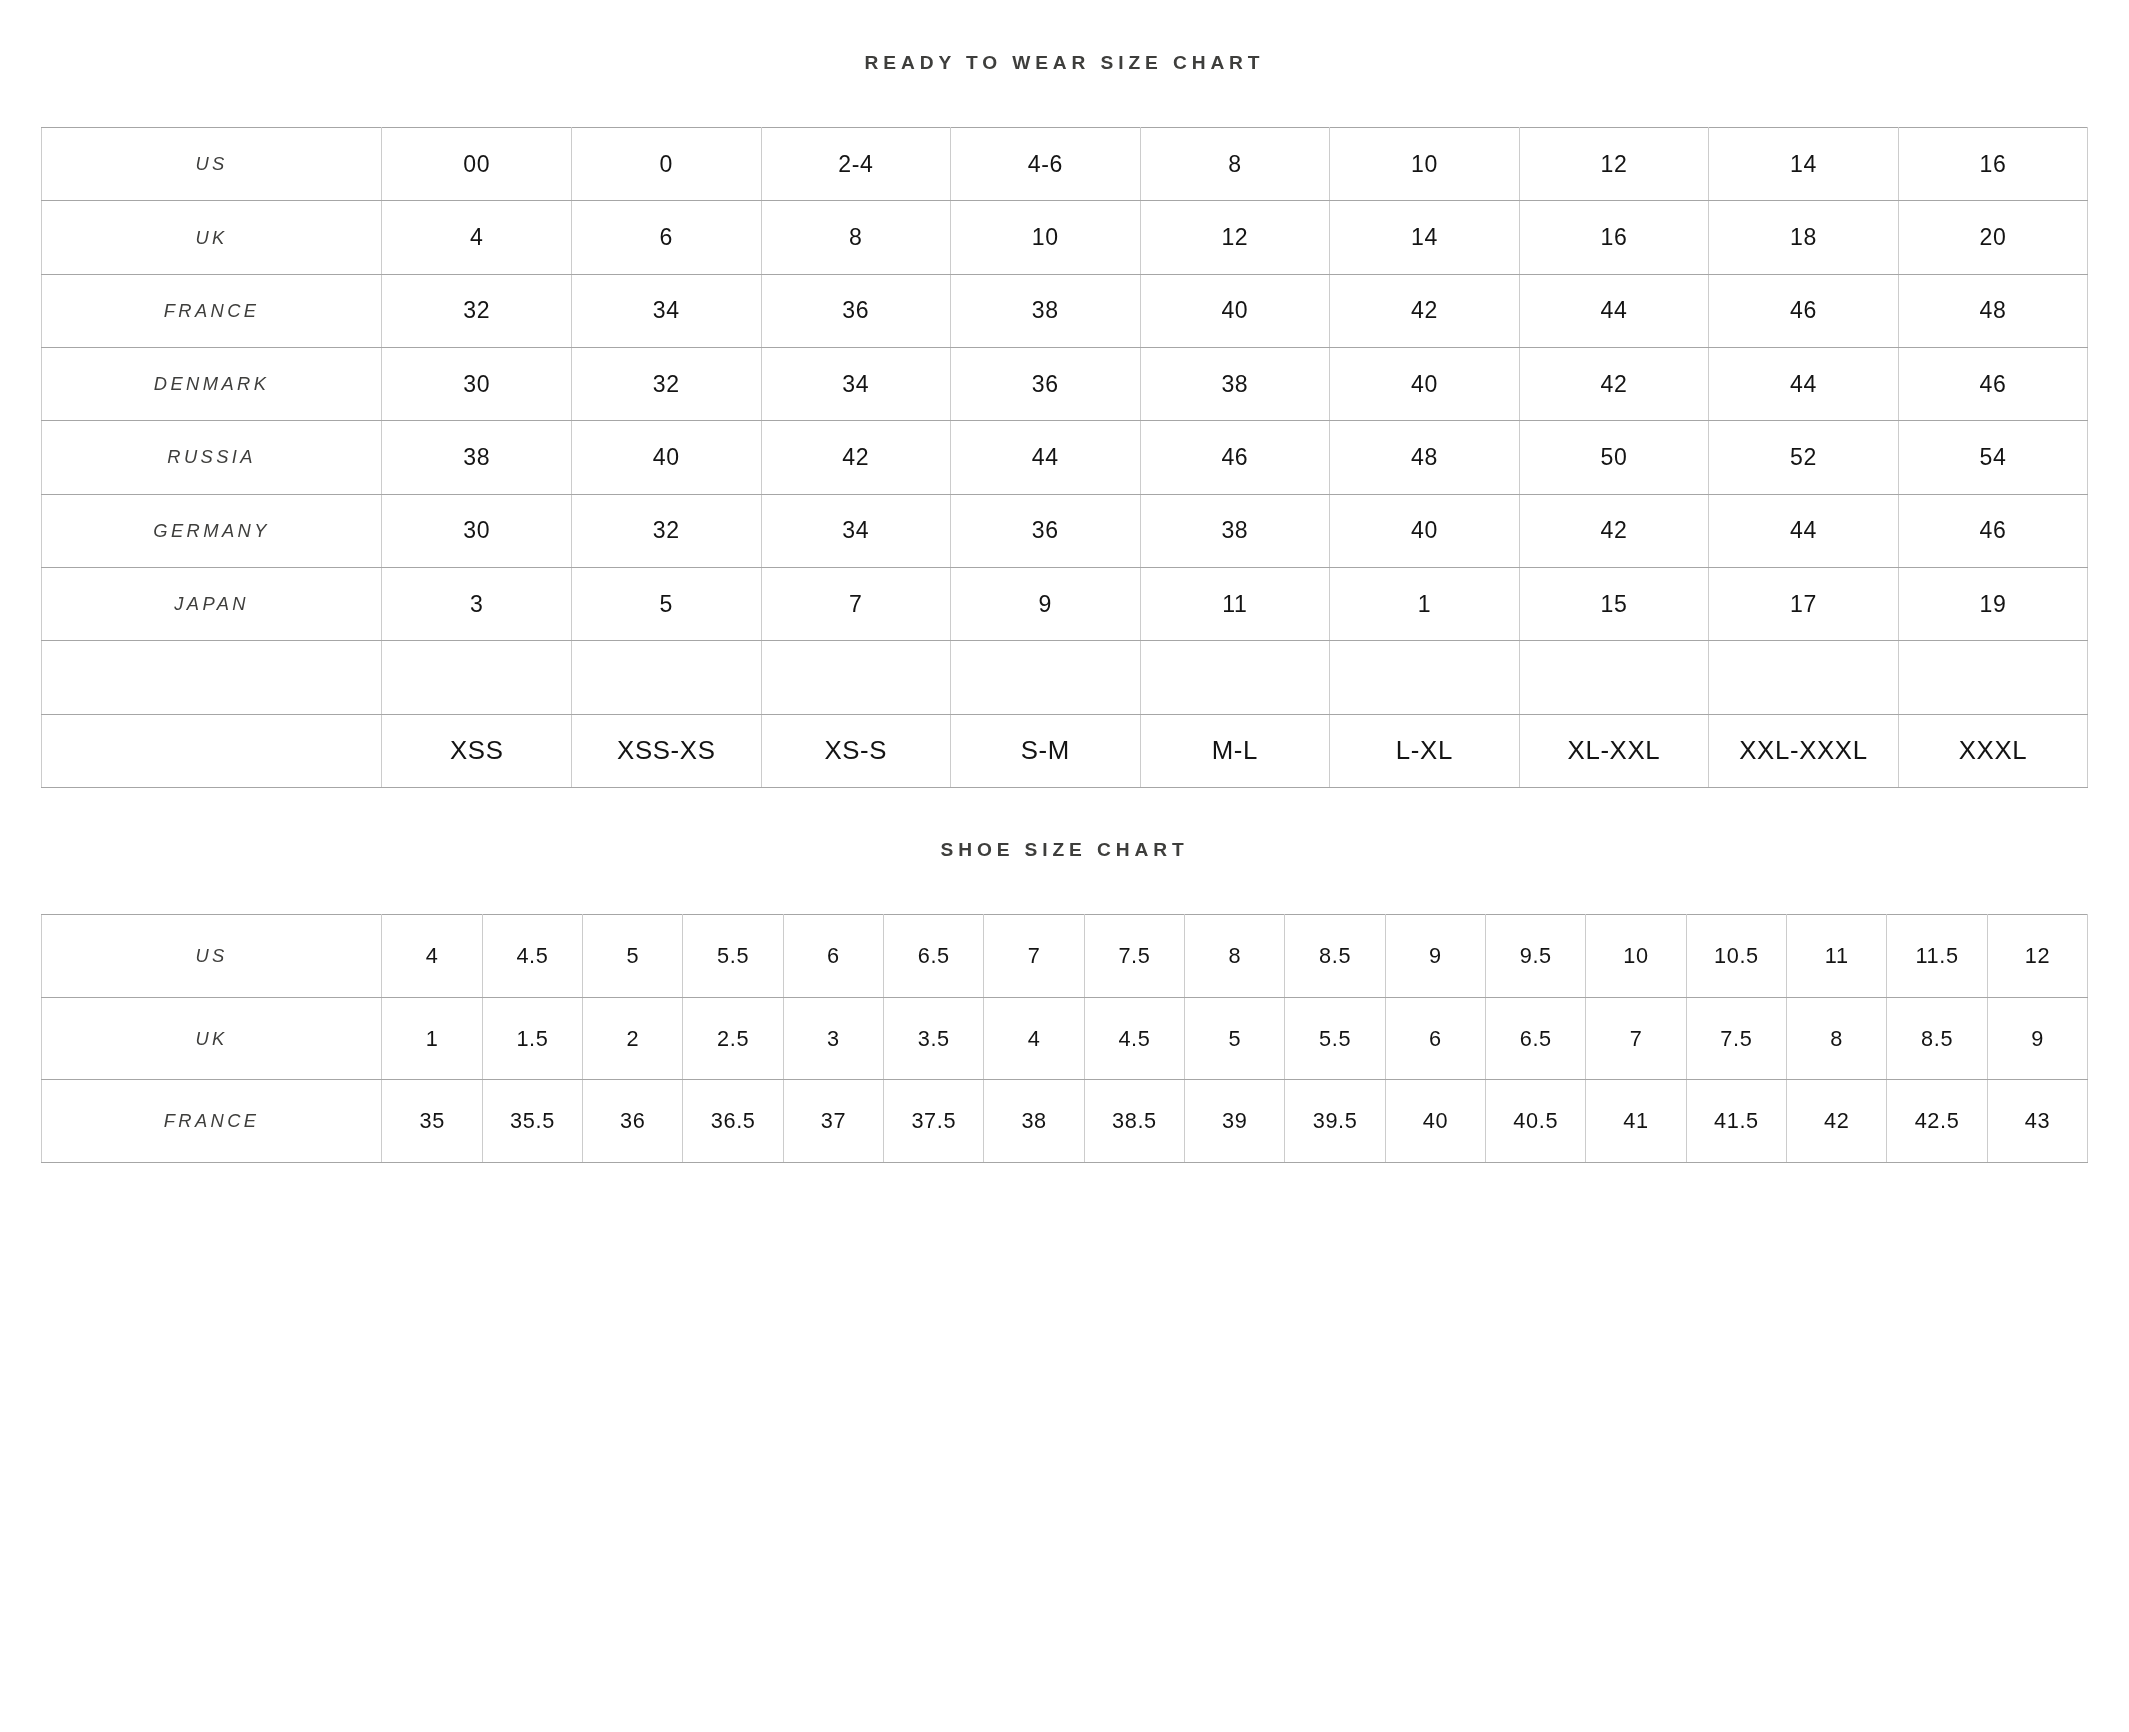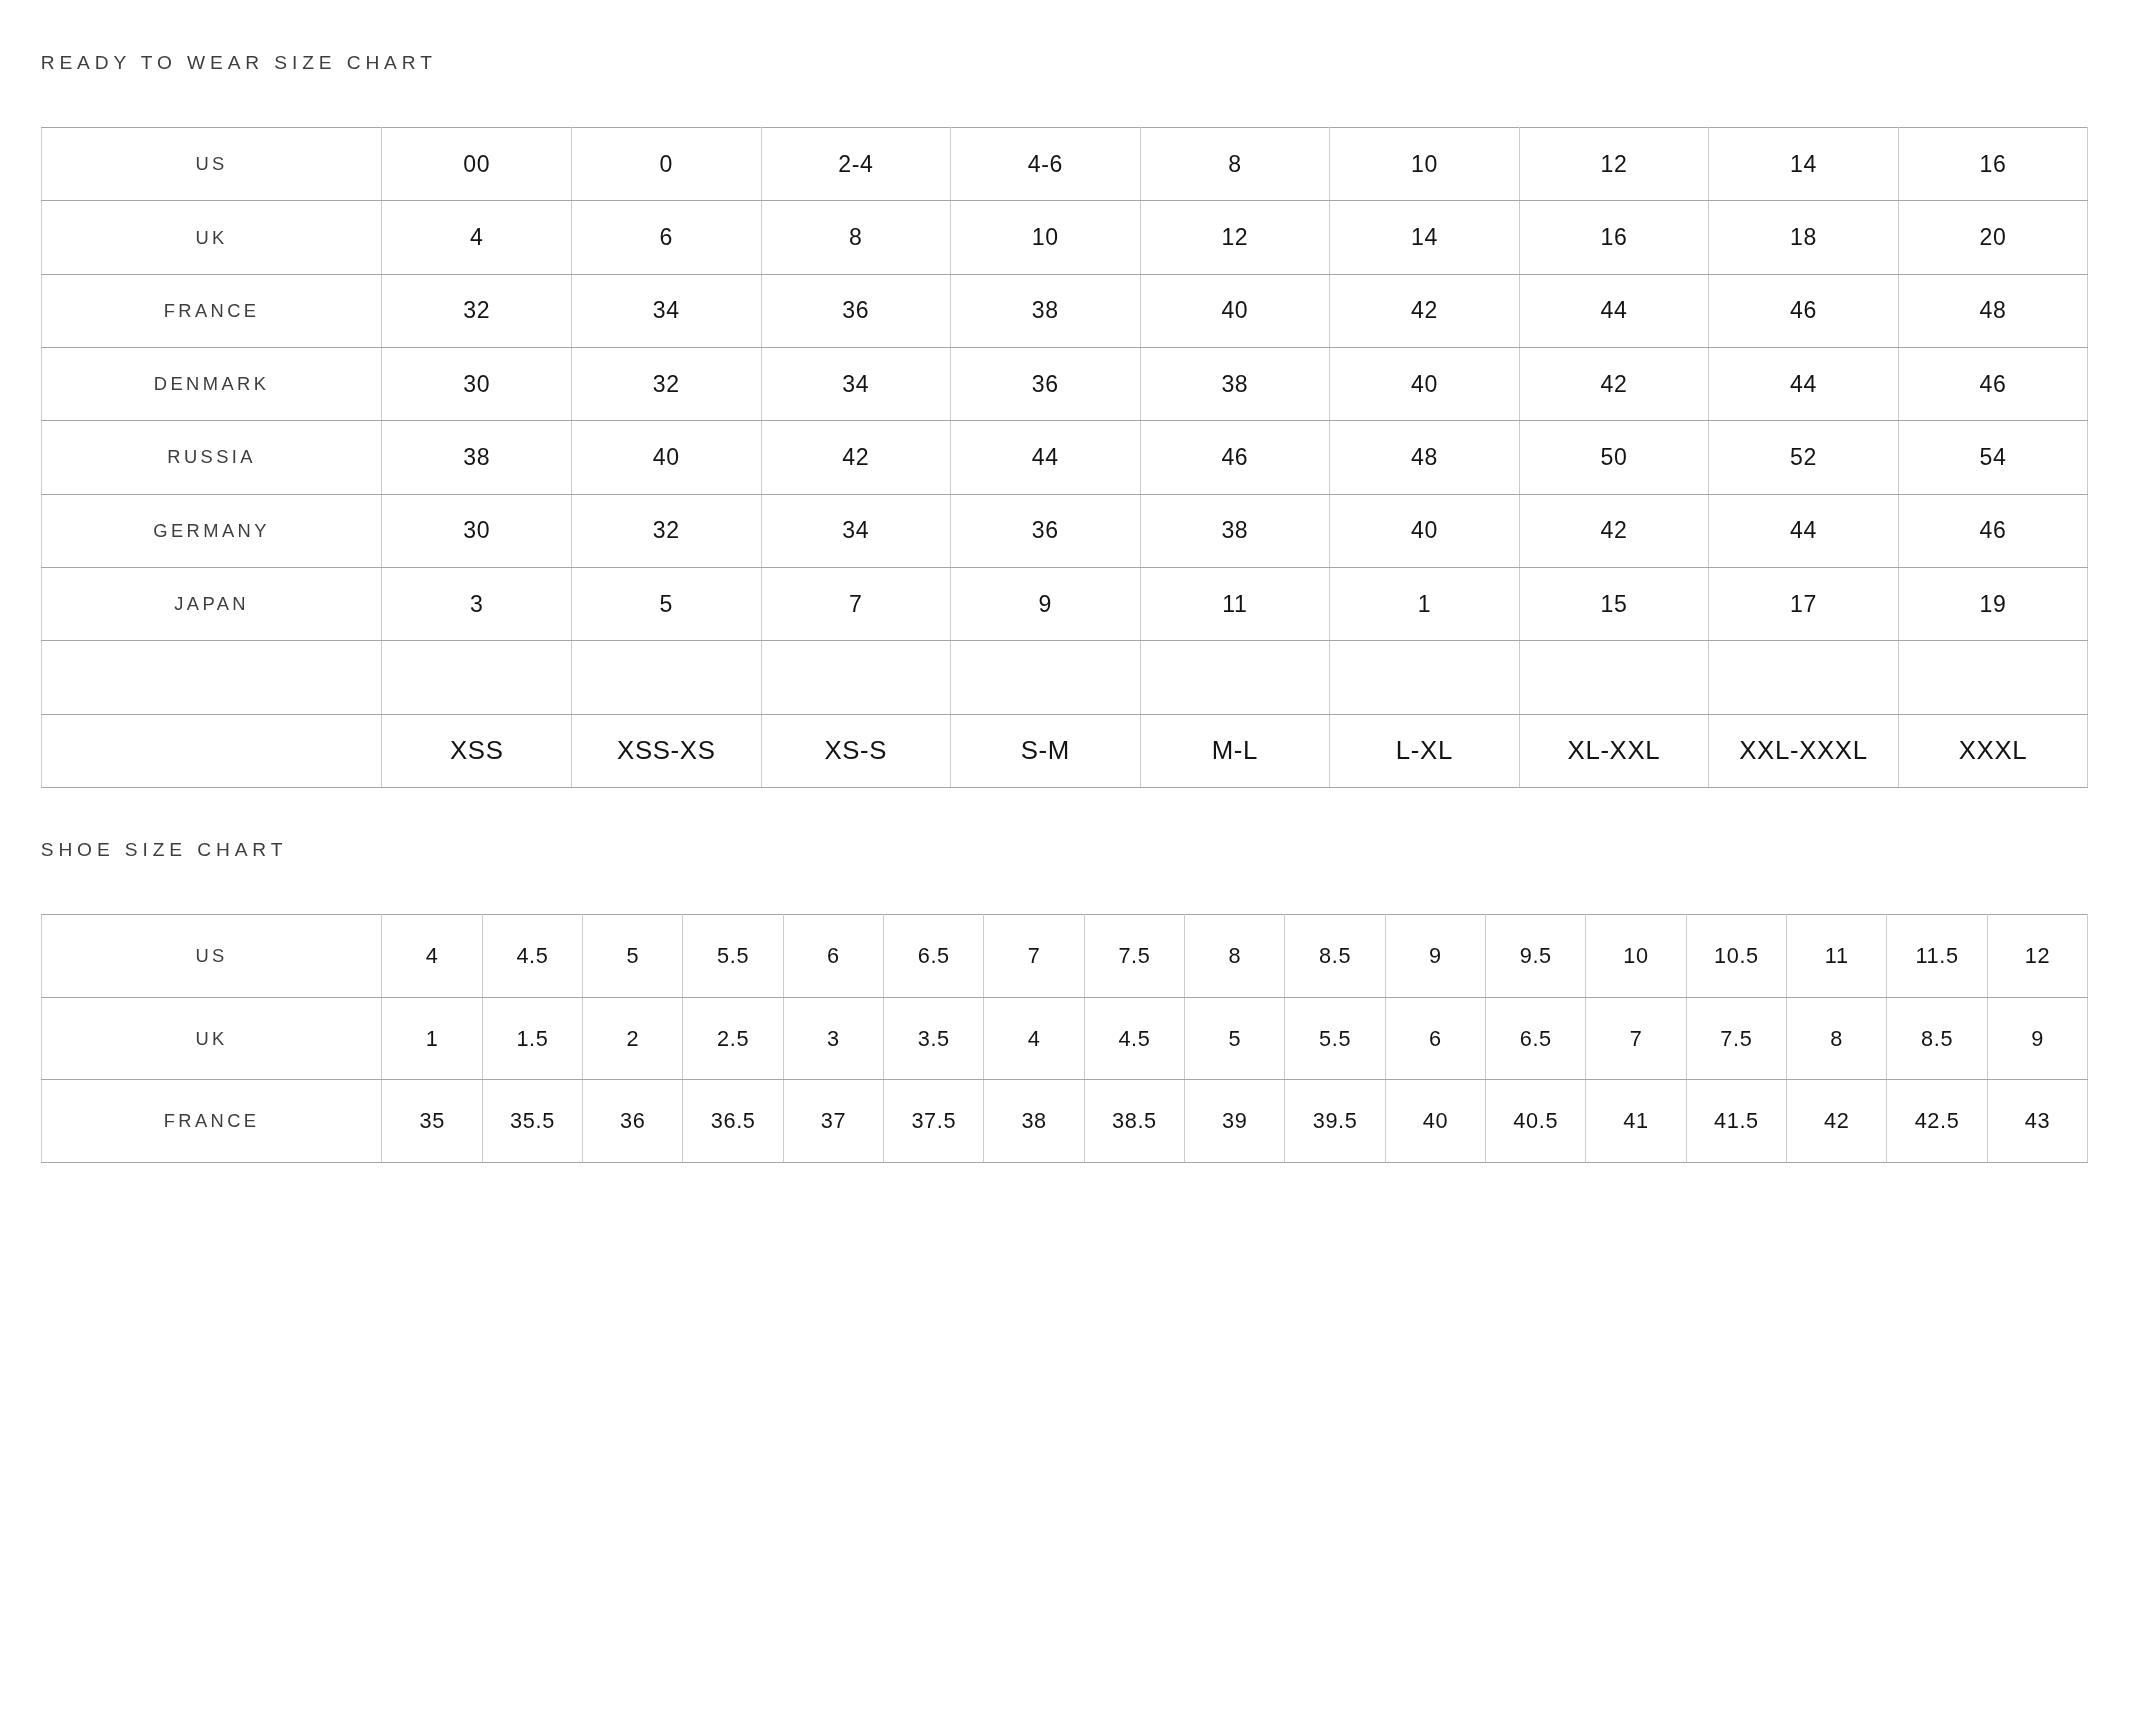--- a/index.html
+++ b/index.html
@@ -11,24 +11,25 @@
   }
   *{box-sizing:border-box;}
   html,body{margin:0;padding:0;background:var(--background);}
   body{font-family:"Liberation Sans", sans-serif; -webkit-font-smoothing:antialiased;}
   .page{
     width:100vw;
     padding:0 1.913vw 1.2vw 1.913vw;
     background:var(--background);
   }
   .chart-title{
+    text-align:center;
     color:var(--text-muted);
     font-size:0.9vw;
     letter-spacing:0.23vw;
-    font-weight:400;
+    font-weight:700;
     line-height:1;
   }
   .chart-title.rtw{margin:2.49vw 0 2.58vw 0;}
   .chart-title.shoe{margin:2.46vw 0 2.58vw 0;}
   table.size-table{
     width:100%;
     border-collapse:collapse;
     table-layout:fixed;
     background:var(--background);
   }
@@ -41,20 +42,21 @@
     vertical-align:middle;
     padding:0;
     overflow:hidden;
     white-space:nowrap;
   }
   table.size-table td.label-cell{
     color:var(--text-muted);
     font-size:0.861vw;
     letter-spacing:0.16vw;
     width:16.65%;
+    font-style:italic;
   }
   table.size-table td.value-cell{
     color:var(--text-value);
     letter-spacing:0.03vw;
   }
   table.rtw-table tr{height:3.444vw;}
   table.rtw-table td.value-cell{font-size:1.084vw;}
   table.rtw-table td.value-cell.size-label{font-size:1.212vw;}
   table.shoe-table tr{height:3.878vw;}
   table.shoe-table td.value-cell{font-size:1.02vw;}

